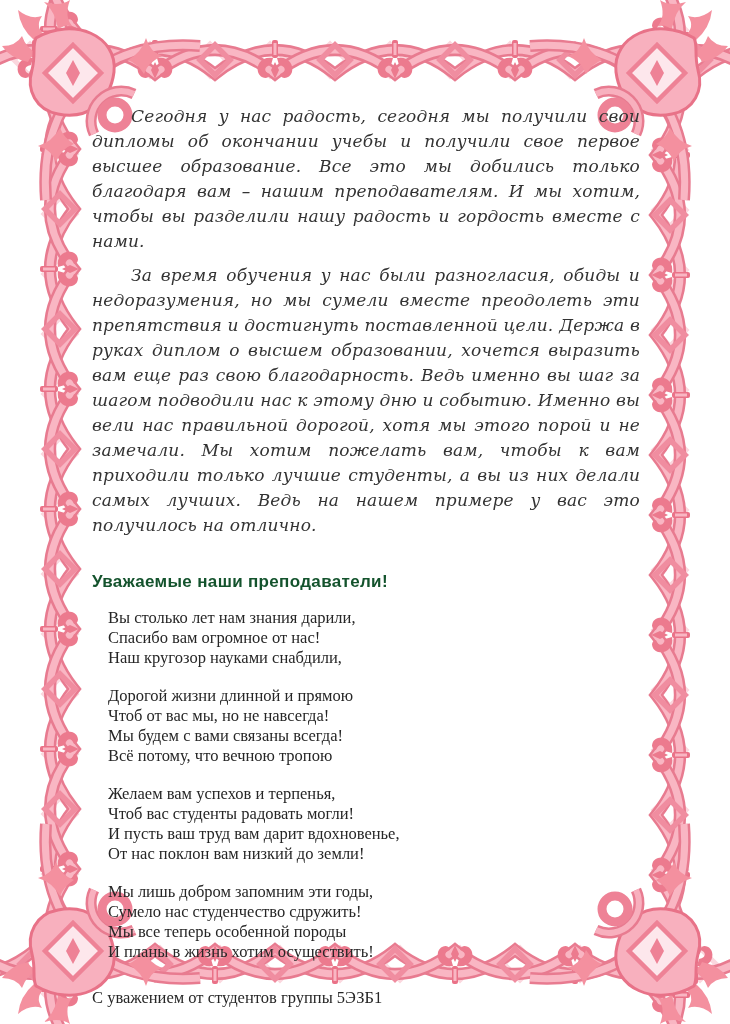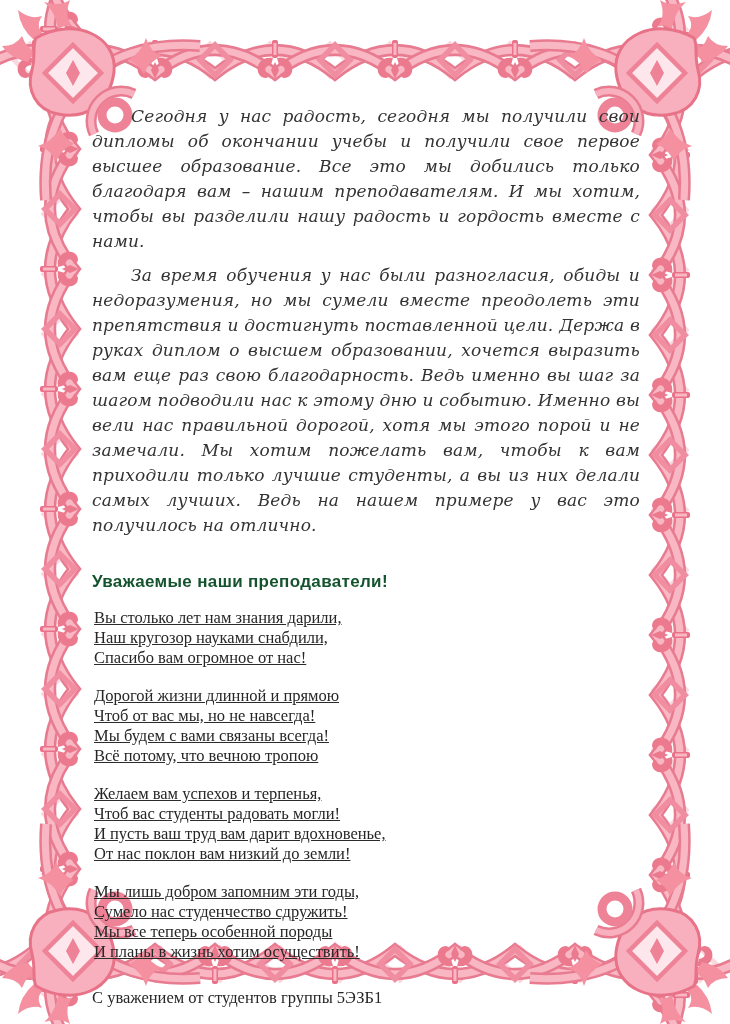--- a/index.html
+++ b/index.html
@@ -28,21 +28,21 @@
   .para:first-child{margin-top:0;}
   .content{padding-top:104px;}
   .heading{
     margin:34px 0 16px 0;
     font-family:"Liberation Sans", sans-serif;
     font-weight:bold;
     font-size:17px;
     color:#14532d;
     letter-spacing:0.02em;
   }
-  .stanza{margin:0 0 18px 2px;text-decoration:underline;}
+  .stanza{margin:0 0 18px 16px;}
   .poem-line{
     font-family:"Liberation Serif", serif;
     font-size:16.5px;
     line-height:20px;
     color:#262626;
   }
   .signature{
     margin:26px 0 0 0;
     font-family:"Liberation Serif", serif;
     font-size:16.5px;
@@ -117,22 +117,22 @@
   </svg>
 
   <div class="content">
     <p class="para">Сегодня у нас радость, сегодня мы получили свои дипломы об окончании учебы и получили свое первое высшее образование. Все это мы добились только благодаря вам – нашим преподавателям. И мы хотим, чтобы вы разделили нашу радость и гордость вместе с нами.</p>
     <p class="para">За время обучения у нас были разногласия, обиды и недоразумения, но мы сумели вместе преодолеть эти препятствия и достигнуть поставленной цели. Держа в руках диплом о высшем образовании, хочется выразить вам еще раз свою благодарность. Ведь именно вы шаг за шагом подводили нас к этому дню и событию. Именно вы вели нас правильной дорогой, хотя мы этого порой и не замечали. Мы хотим пожелать вам, чтобы к вам приходили только лучшие студенты, а вы из них делали самых лучших. Ведь на нашем примере у вас это получилось на отлично.</p>
 
     <h2 class="heading">Уважаемые наши преподаватели!</h2>
 
     <div class="stanza">
       <div class="poem-line">Вы столько лет нам знания дарили,</div>
+      <div class="poem-line">Спасибо вам огромное от нас!</div>
       <div class="poem-line">Наш кругозор науками снабдили,</div>
-      <div class="poem-line">Спасибо вам огромное от нас!</div>
     </div>
 
     <div class="stanza">
       <div class="poem-line">Дорогой жизни длинной и прямою</div>
       <div class="poem-line">Чтоб от вас мы, но не навсегда!</div>
       <div class="poem-line">Мы будем с вами связаны всегда!</div>
       <div class="poem-line">Всё потому, что вечною тропою</div>
     </div>
 
     <div class="stanza">

